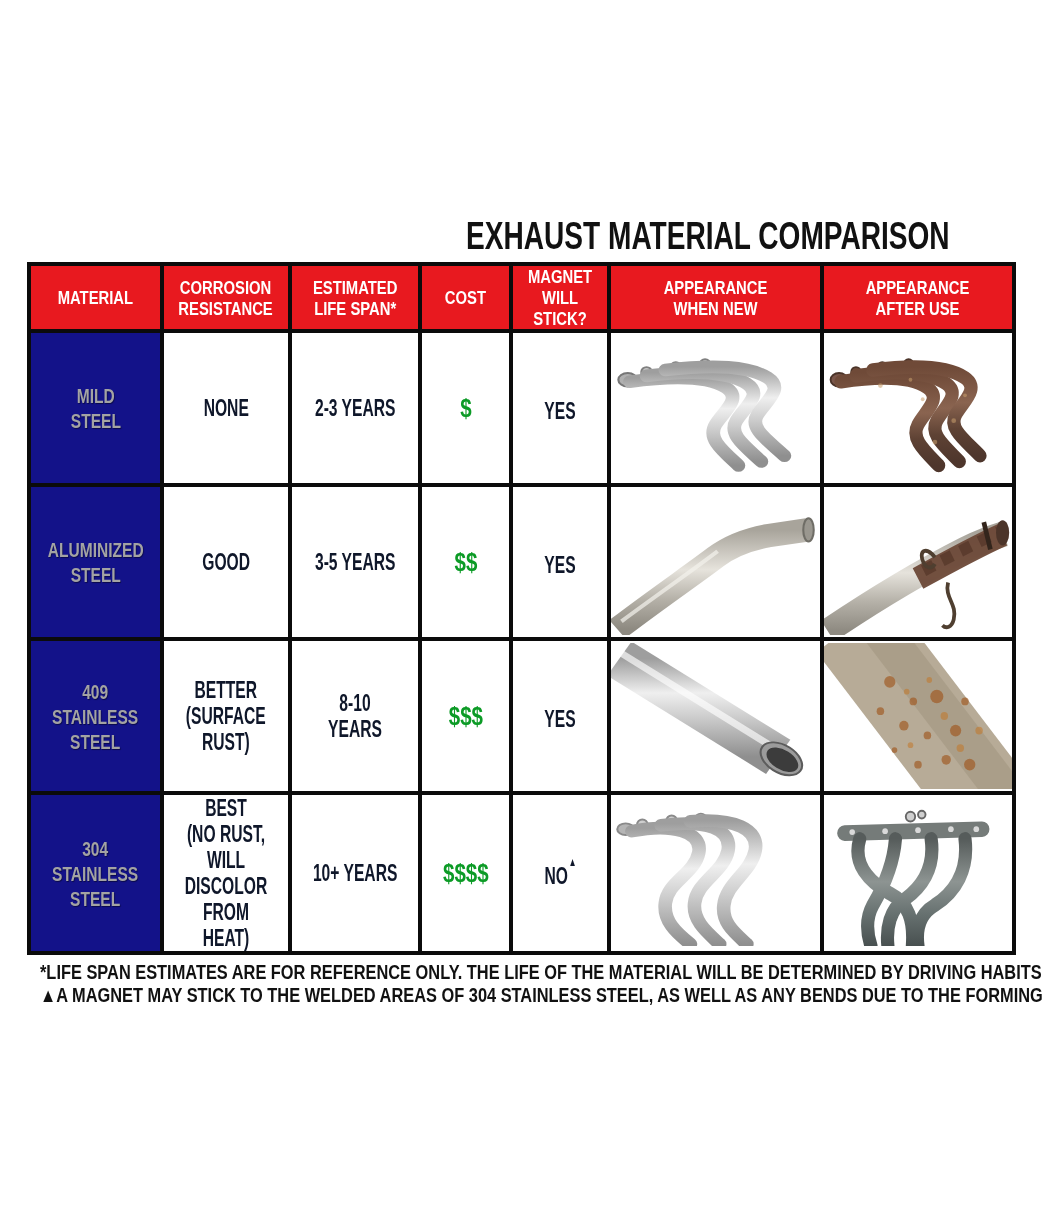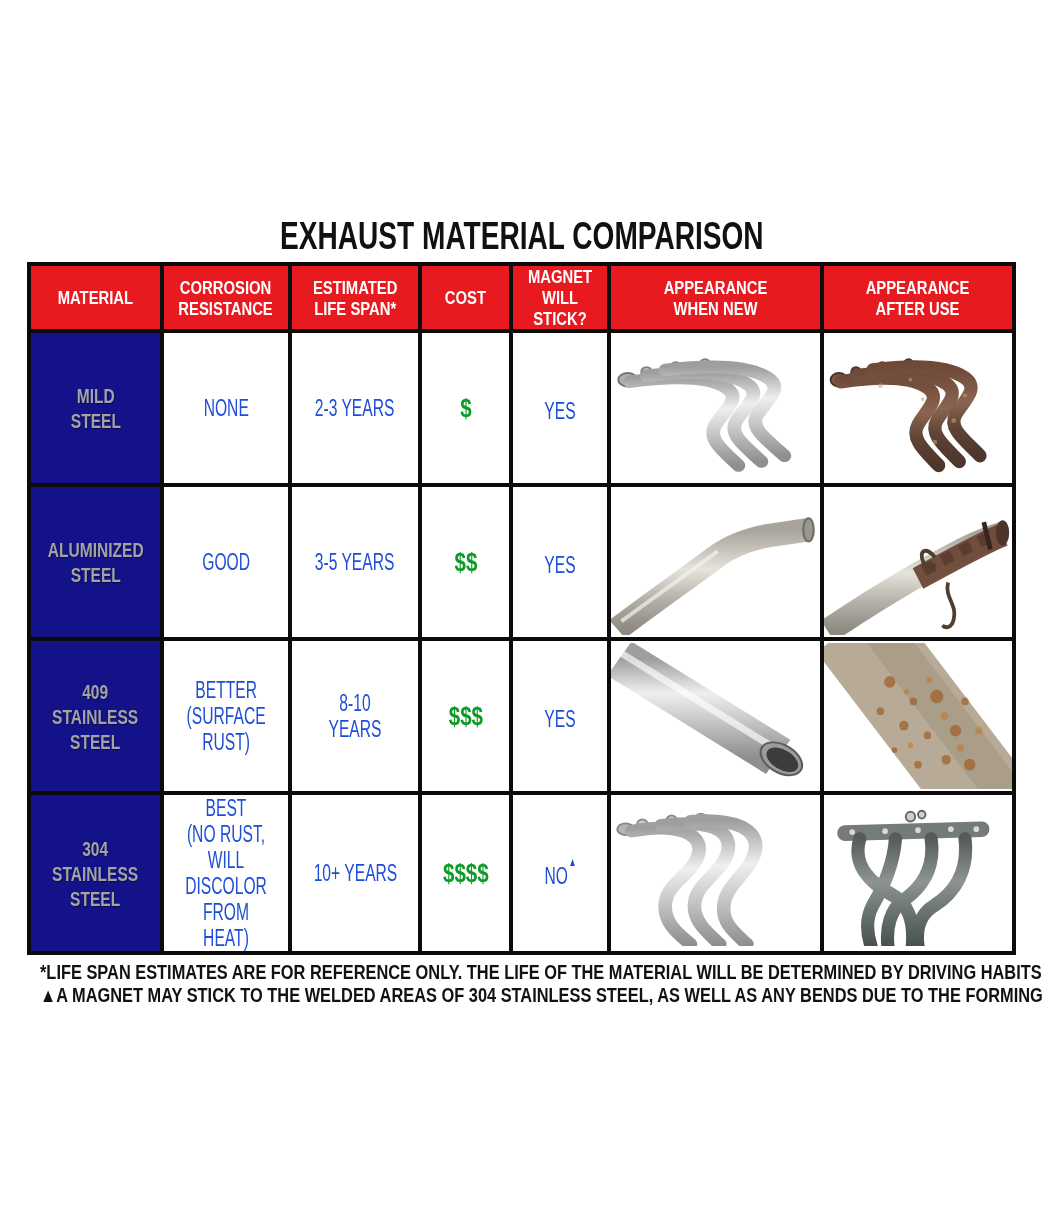--- a/index.html
+++ b/index.html
@@ -2,42 +2,42 @@
 <html style="--header-red: #e8191f; --material-blue: #131289; --cost-green: #0c9b26; --border-black: #0b0b0b;"><head>
 <meta charset="utf-8">
 <style>
   * { margin:0; padding:0; box-sizing:border-box; }
   html,body { background:#ffffff; }
   .page {
     position:relative; width:1044px; height:1213px; background:#fff;
     font-family:"Liberation Sans", sans-serif; overflow:hidden;
   }
   .title {
-    position:absolute; top:214px; left:0; width:1044px; text-align:center;
+    position:absolute; top:214px; left:0; width:1044px; text-align:right;
     font-weight:bold; color:#111;
   }
   .title .cx { font-size:39px; transform:scaleX(0.72); letter-spacing:0px; }
   .cx { display:inline-block; white-space:pre-line; transform-origin:50% 50%; }
 
   table.cmp {
     position:absolute; left:27px; top:262px; width:985px;
     border-collapse:collapse; table-layout:fixed; background:#fff;
   }
   table.cmp th, table.cmp td {
     border:4px solid #0b0b0b; text-align:center; vertical-align:middle;
     padding:0; overflow:hidden;
   }
   tr.hdr { height:57px; }
   tbody tr { height:154px; }
   th.col-h { background:var(--header-red,#e8191f); color:#fff; font-weight:bold; }
   th.col-h .cx { font-size:19px; line-height:21px; transform:scaleX(0.78); }
   td.mat { background:var(--material-blue,#131289); color:#a3a3a3; font-weight:bold; }
   td.mat .cx { font-size:21px; line-height:25px; transform:scaleX(0.74);
                text-shadow:1px 1px 1px rgba(0,0,0,0.45); }
-  td.val { color:#1d4ed8; font-weight:normal; }
+  td.val { color:#0f172a; font-weight:bold; }
   td.val .cx { font-size:23px; line-height:26px; transform:scaleX(0.68); }
   td.cost { color:var(--cost-green,#0c9b26); font-weight:bold; }
   td.cost .cx { font-size:25px; transform:scaleX(0.82); }
   td.val sup { font-size:12px; position:relative; top:-9px; left:1px; }
   td.photo { padding:1px; }
   td.photo svg { display:block; width:100%; height:146px; }
 
   .notes { position:absolute; left:40px; top:961px; color:#111; }
   .notes .note {
     display:block; font-weight:bold; font-size:19.5px; line-height:23px;

